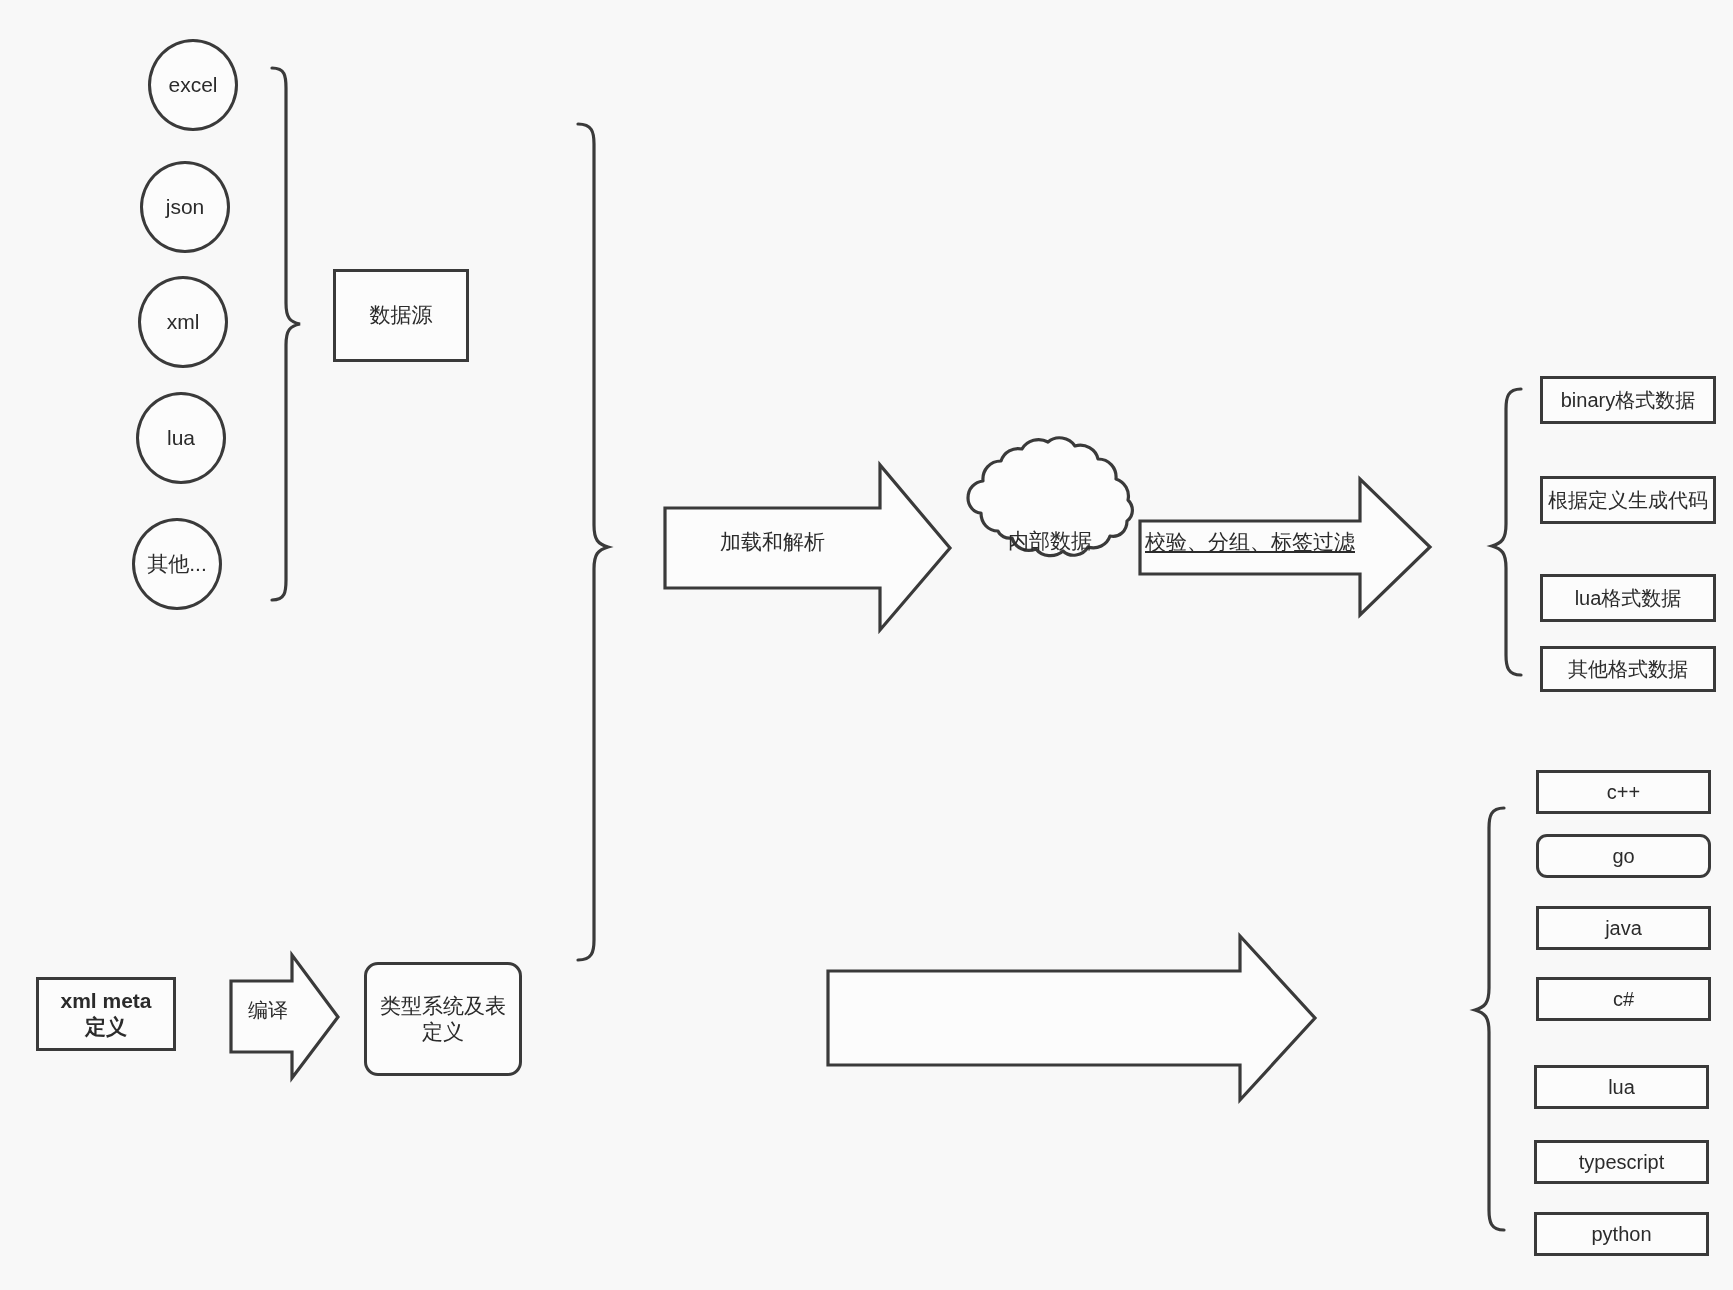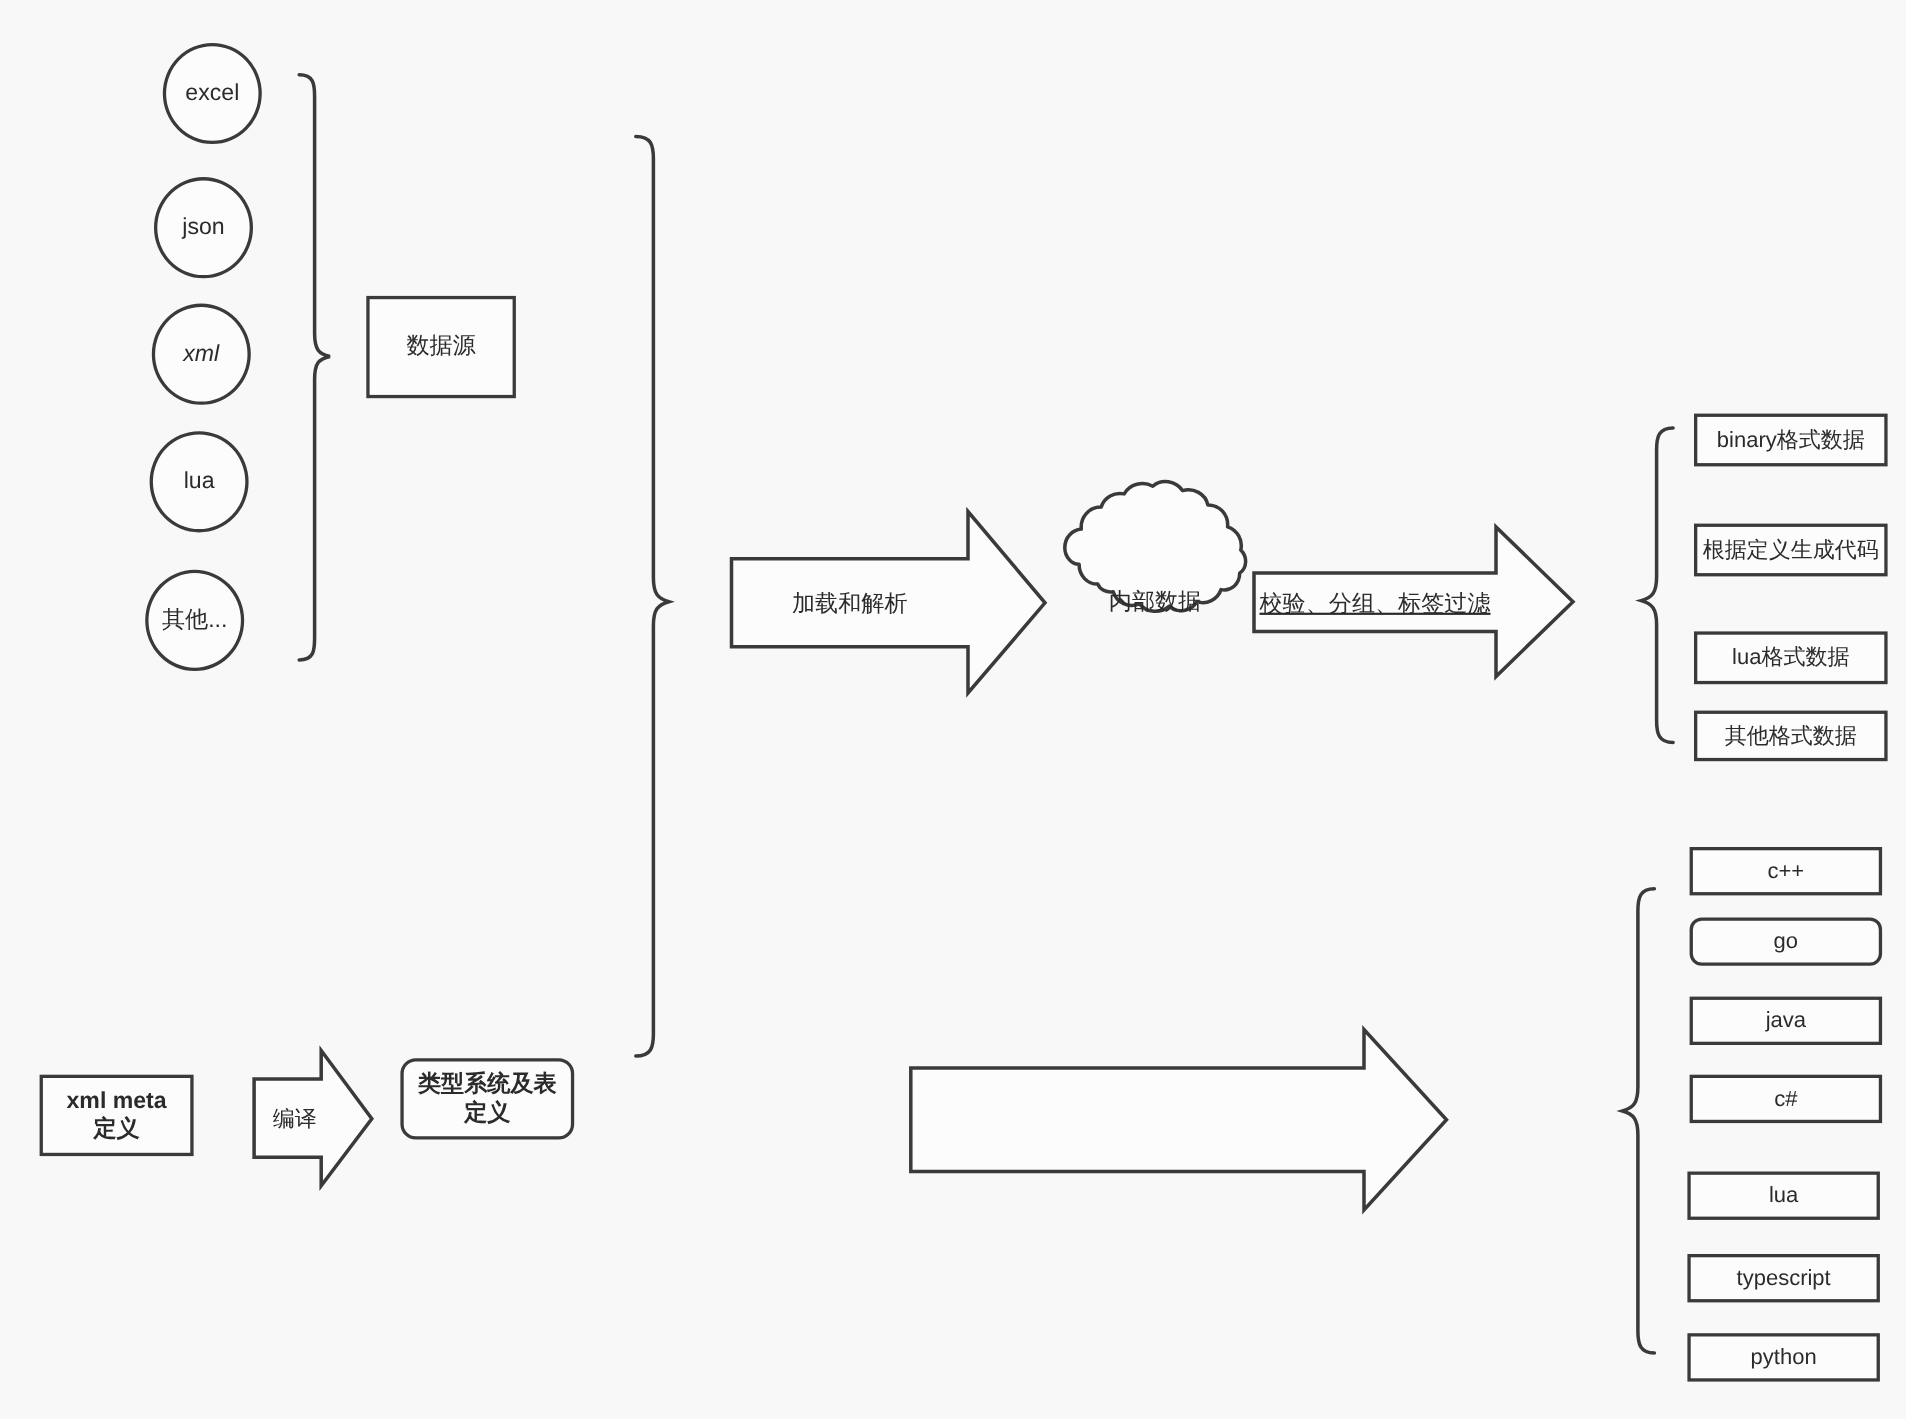--- a/index.html
+++ b/index.html
@@ -43,21 +43,21 @@
   .svg-layer {
     position: absolute;
     left: 0; top: 0;
     width: 1733px;
     height: 1290px;
     pointer-events: none;
   }
   .arrow-label {
     position: absolute;
     display: flex;
-    align-items: center;
+    align-items: flex-start;
     justify-content: center;
     text-align: center;
     color: #2b2b2b;
     white-space: nowrap;
   }
 </style>
 </head>
 <body>
 
 <div id="canvas">
@@ -147,21 +147,21 @@
              L 1489 1210
              C 1489 1222, 1491 1230, 1504 1230" fill="none" stroke="#3a3a3a" stroke-width="3.2" stroke-linecap="round"></path>
   </svg>
 
   <div class="node ellipse" style="left:148px; top:39px; width:90px; height:92px; font-size:21px;">
     <span>excel</span>
   </div>
   <div class="node ellipse" style="left:140px; top:161px; width:90px; height:92px; font-size:21px;">
     <span>json</span>
   </div>
-  <div class="node ellipse" style="left:138px; top:276px; width:90px; height:92px; font-size:21px;font-style:italic;">
+  <div class="node ellipse" style="left:138px; top:276px; width:90px; height:92px; font-size:21px;">
     <span>xml</span>
   </div>
   <div class="node ellipse" style="left:136px; top:392px; width:90px; height:92px; font-size:21px;">
     <span>lua</span>
   </div>
   <div class="node ellipse" style="left:132px; top:518px; width:90px; height:92px; font-size:21px;">
     <span>其他...</span>
   </div>
 
   <div class="node" style="left:333px; top:269px; width:136px; height:93px; font-size:21px;">
@@ -195,21 +195,21 @@
     <span>lua格式数据</span>
   </div>
   <div class="node" style="left:1540px; top:646px; width:176px; height:46px; font-size:20px;">
     <span>其他格式数据</span>
   </div>
 
   <div class="node" style="left:36px; top:977px; width:140px; height:74px; font-size:21px;">
     <span style="padding:0 20px;font-weight:bold;">xml meta定义</span>
   </div>
 
-  <div class="node rounded" style="left:364px; top:962px; width:158px; height:74px; font-size:21px;font-weight:bold;">
+  <div class="node rounded" style="left:364px; top:962px; width:158px; height:114px; font-size:21px;">
     <span style="white-space:pre-line; padding:0 8px;">类型系统及表
 定义</span>
   </div>
 
   <div class="node" style="left:1536px; top:770px; width:175px; height:44px; font-size:20px;">
     <span>c++</span>
   </div>
   <div class="node" style="left:1536px; top:834px; width:175px; height:44px; font-size:20px;border-radius:11px;">
     <span>go</span>
   </div>

